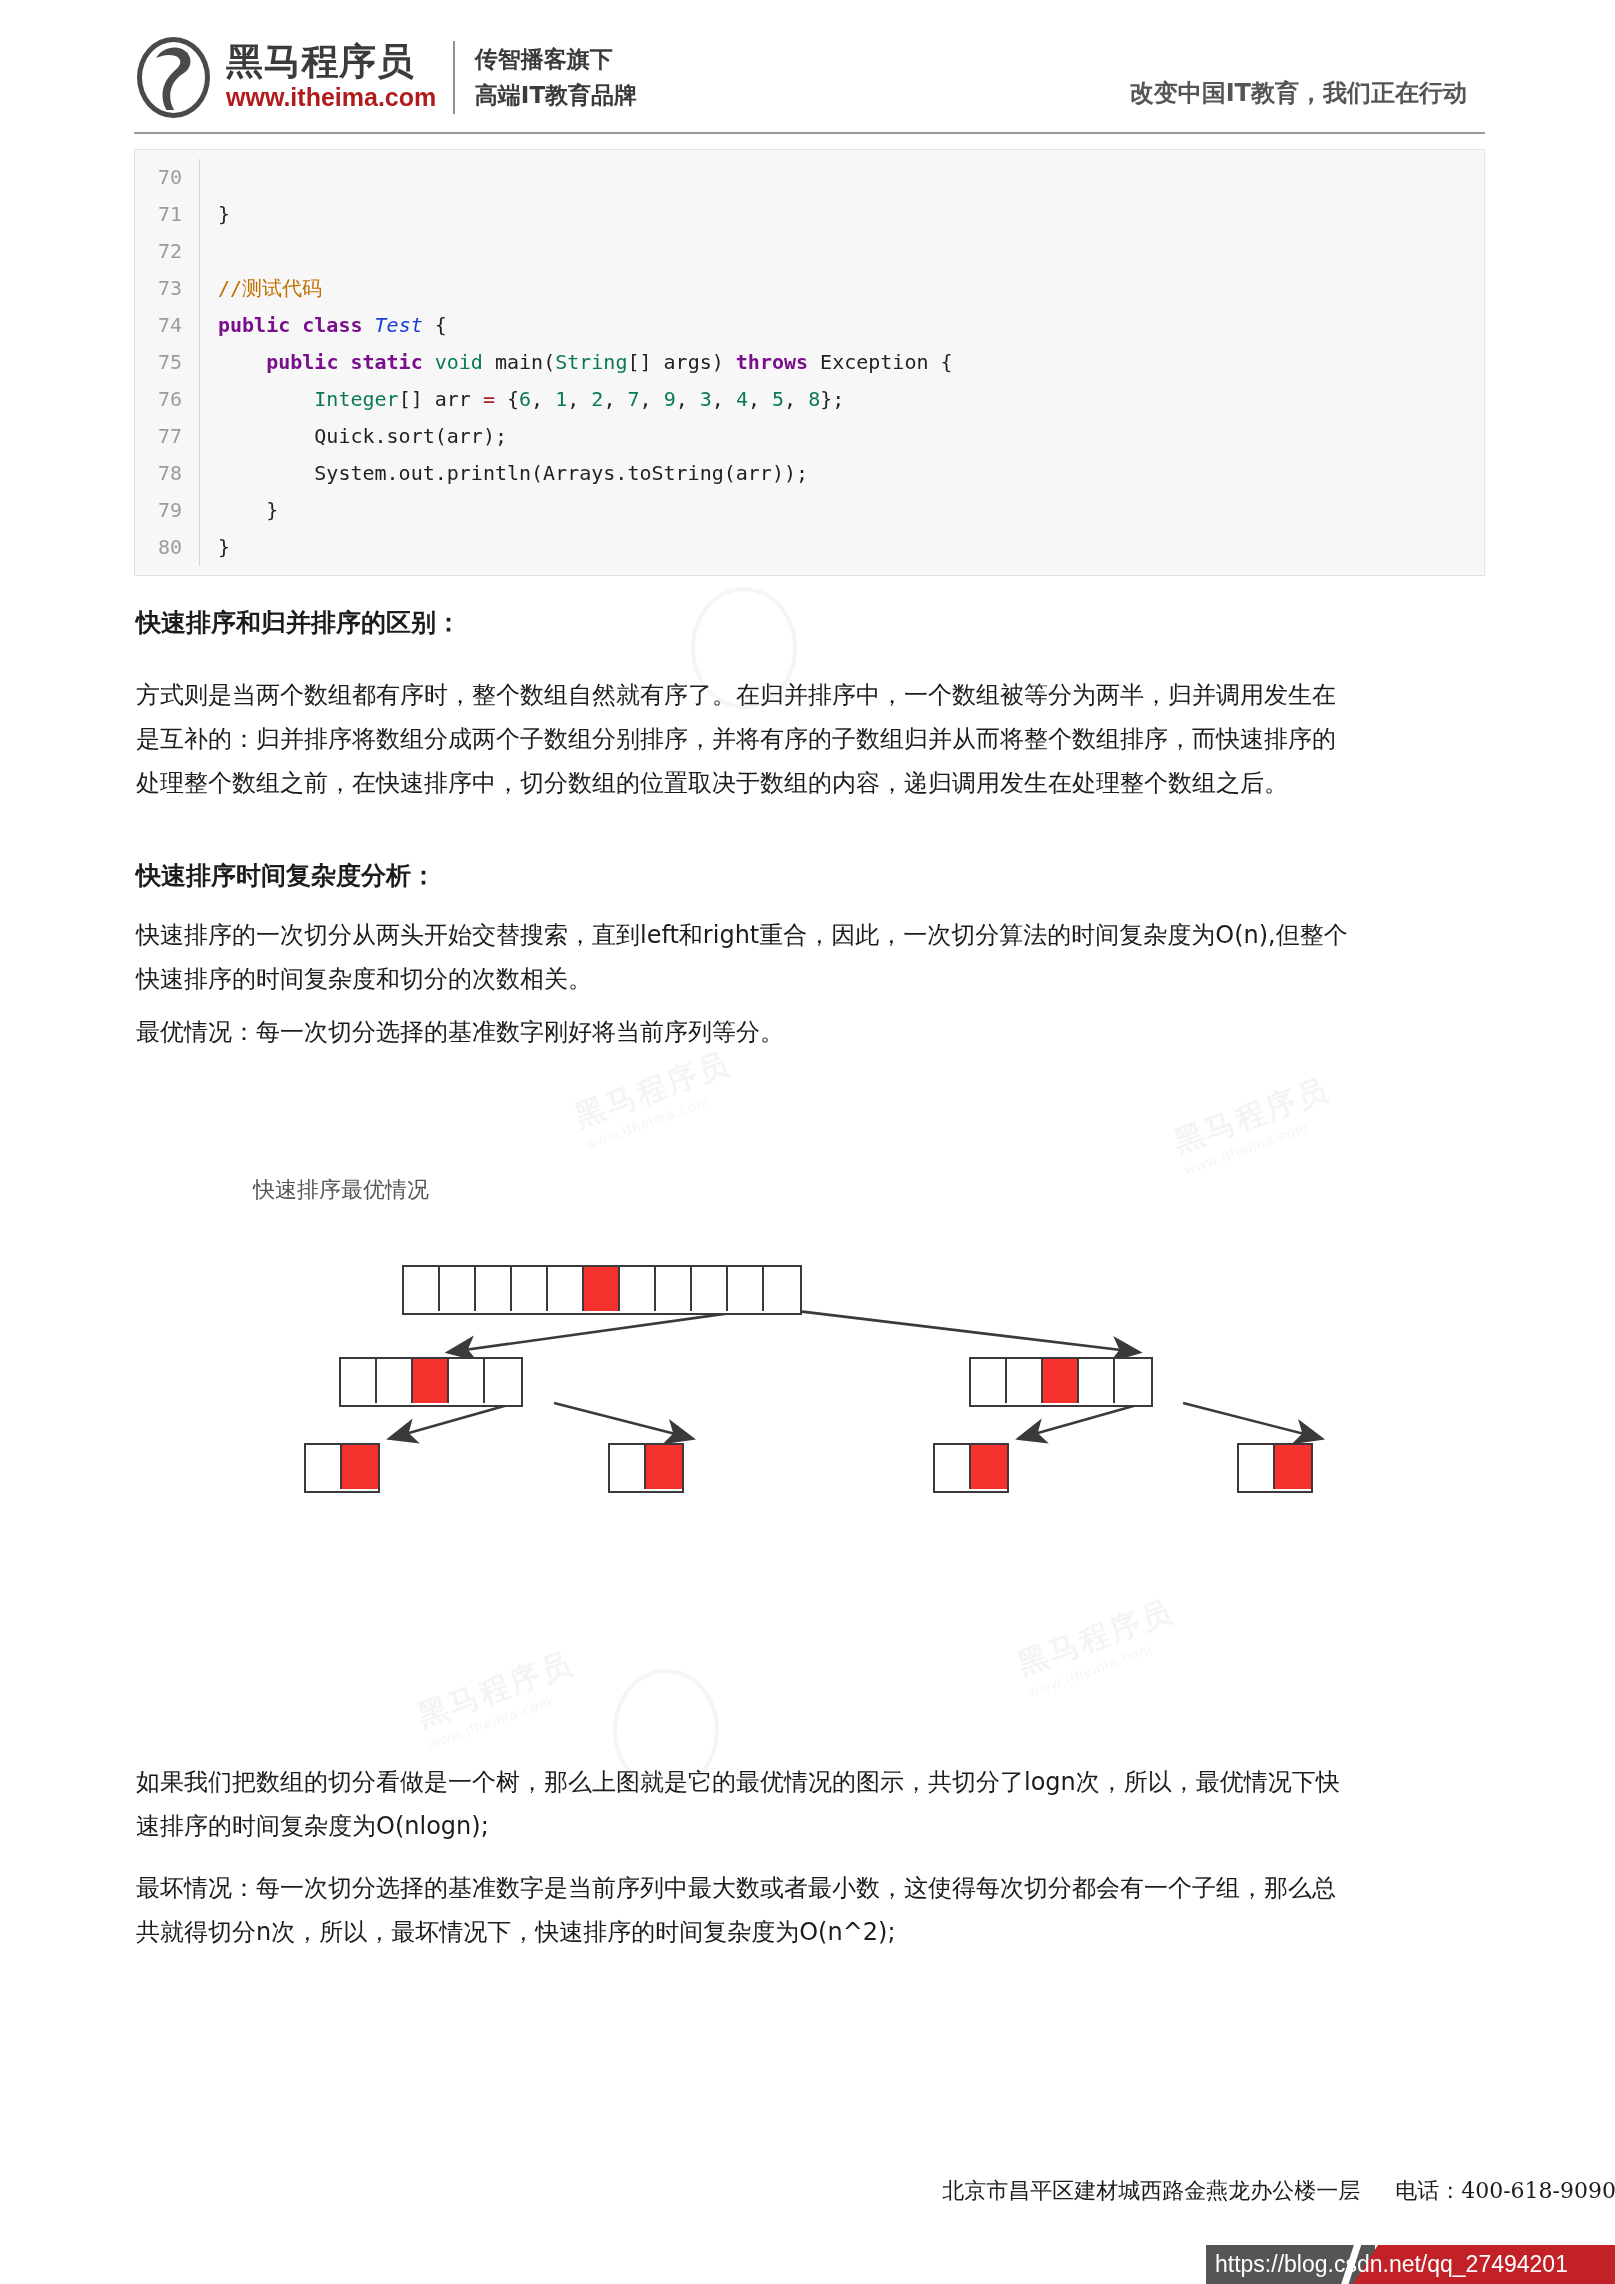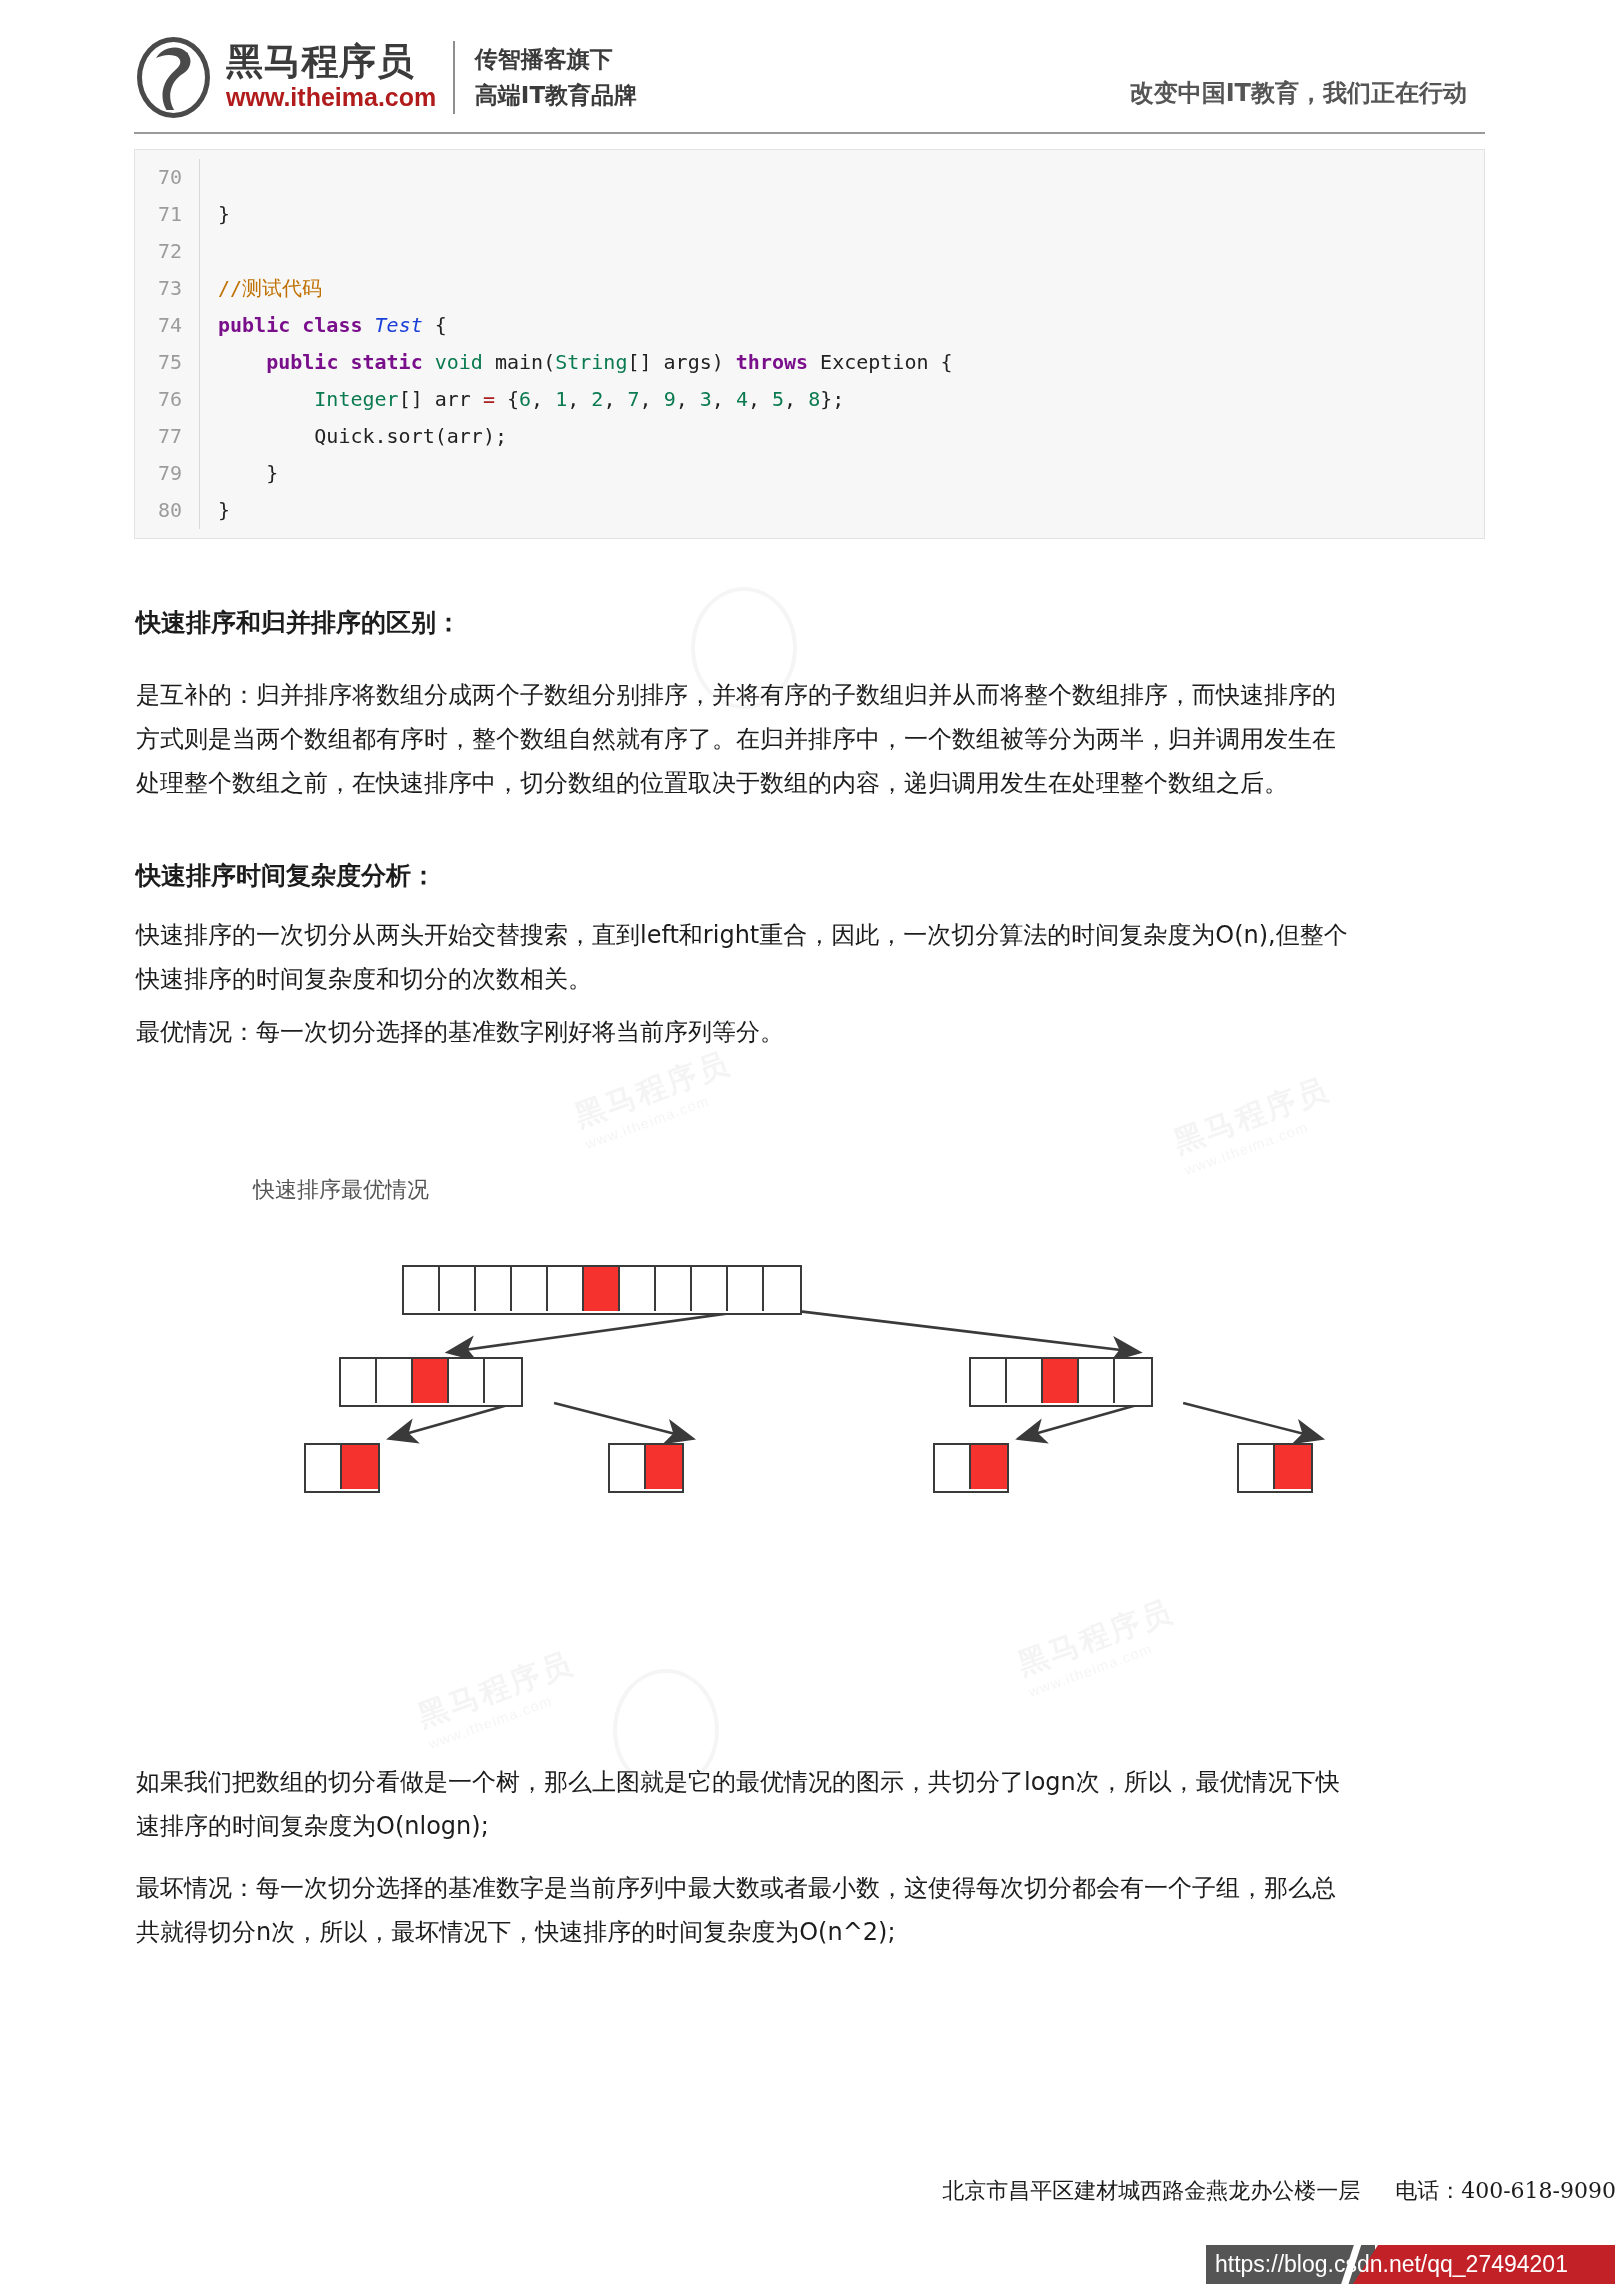--- a/index.html
+++ b/index.html
@@ -329,29 +329,30 @@
 
   <div class="code-block" id="code-block">
       <div class="code-line"><div class="ln">70</div><div class="code-text">&nbsp;</div></div>
       <div class="code-line"><div class="ln">71</div><div class="code-text"><span class="tok-plain">}</span></div></div>
       <div class="code-line"><div class="ln">72</div><div class="code-text">&nbsp;</div></div>
       <div class="code-line"><div class="ln">73</div><div class="code-text"><span class="tok-comment">//测试代码</span></div></div>
       <div class="code-line"><div class="ln">74</div><div class="code-text"><span class="tok-kw">public class </span><span class="tok-cls">Test</span><span class="tok-plain"> {</span></div></div>
       <div class="code-line"><div class="ln">75</div><div class="code-text"><span class="tok-plain">    </span><span class="tok-kw">public static </span><span class="tok-type">void</span><span class="tok-plain"> main(</span><span class="tok-type">String</span><span class="tok-plain">[] args) </span><span class="tok-kw">throws</span><span class="tok-plain"> Exception {</span></div></div>
       <div class="code-line"><div class="ln">76</div><div class="code-text"><span class="tok-plain">        </span><span class="tok-type">Integer</span><span class="tok-plain">[] arr </span><span class="tok-op">=</span><span class="tok-plain"> {</span><span class="tok-num">6</span><span class="tok-plain">, </span><span class="tok-num">1</span><span class="tok-plain">, </span><span class="tok-num">2</span><span class="tok-plain">, </span><span class="tok-num">7</span><span class="tok-plain">, </span><span class="tok-num">9</span><span class="tok-plain">, </span><span class="tok-num">3</span><span class="tok-plain">, </span><span class="tok-num">4</span><span class="tok-plain">, </span><span class="tok-num">5</span><span class="tok-plain">, </span><span class="tok-num">8</span><span class="tok-plain">};</span></div></div>
       <div class="code-line"><div class="ln">77</div><div class="code-text"><span class="tok-plain">        Quick.sort(arr);</span></div></div>
+      <div class="code-line"><div class="ln">78</div><div class="code-text"><span class="tok-plain">        System.out.println(Arrays.toString(arr));</span></div></div>
       <div class="code-line"><div class="ln">79</div><div class="code-text"><span class="tok-plain">    }</span></div></div>
       <div class="code-line"><div class="ln">80</div><div class="code-text"><span class="tok-plain">}</span></div></div>
     </div>
 
   <div class="h-sub" style="top:606px;">快速排序和归并排序的区别：</div>
 
   <div class="para" id="para-difference" style="top:673px;">
+      <div>方式则是当两个数组都有序时，整个数组自然就有序了。在归并排序中，一个数组被等分为两半，归并调用发生在</div>
       <div>是互补的：归并排序将数组分成两个子数组分别排序，并将有序的子数组归并从而将整个数组排序，而快速排序的</div>
-      <div>方式则是当两个数组都有序时，整个数组自然就有序了。在归并排序中，一个数组被等分为两半，归并调用发生在</div>
       <div>处理整个数组之前，在快速排序中，切分数组的位置取决于数组的内容，递归调用发生在处理整个数组之后。</div>
     </div>
 
   <div class="h-sub" style="top:859px;">快速排序时间复杂度分析：</div>
 
   <div class="para" id="para-complexity" style="top:913px;">
       <div>快速排序的一次切分从两头开始交替搜索，直到left和right重合，因此，一次切分算法的时间复杂度为O(n),但整个</div>
       <div>快速排序的时间复杂度和切分的次数相关。</div>
     </div>
 

